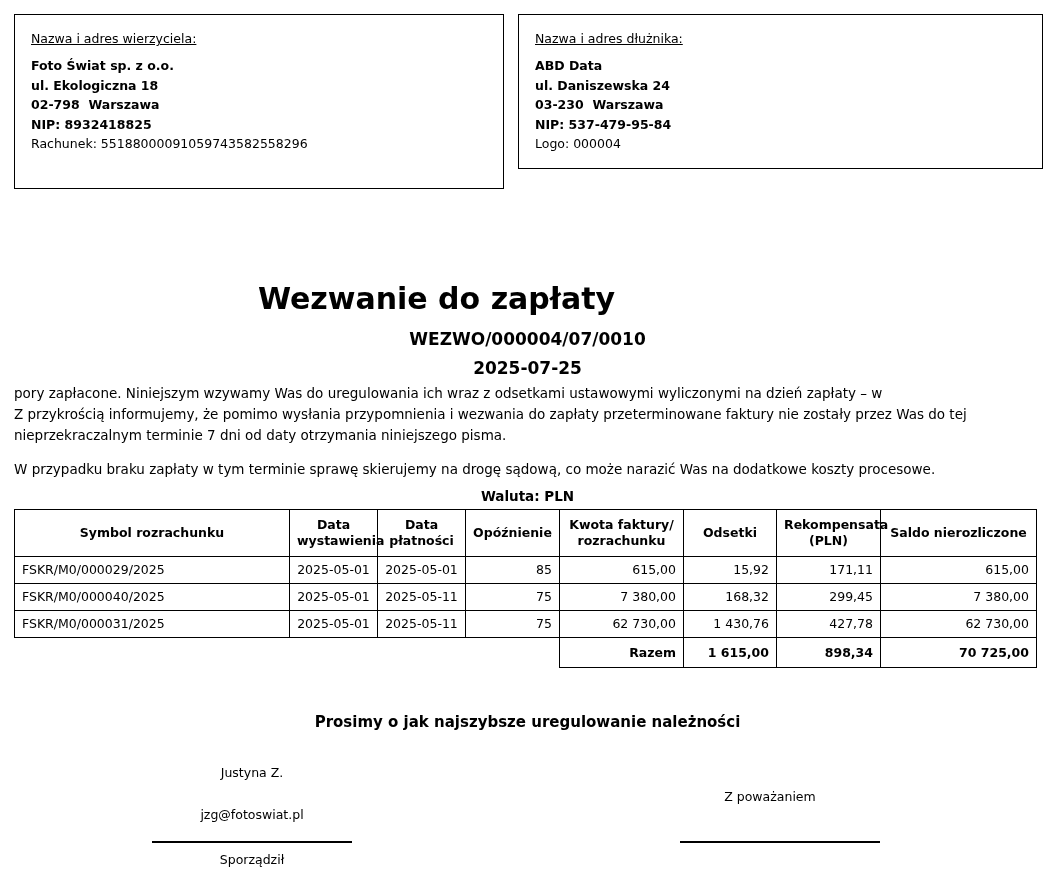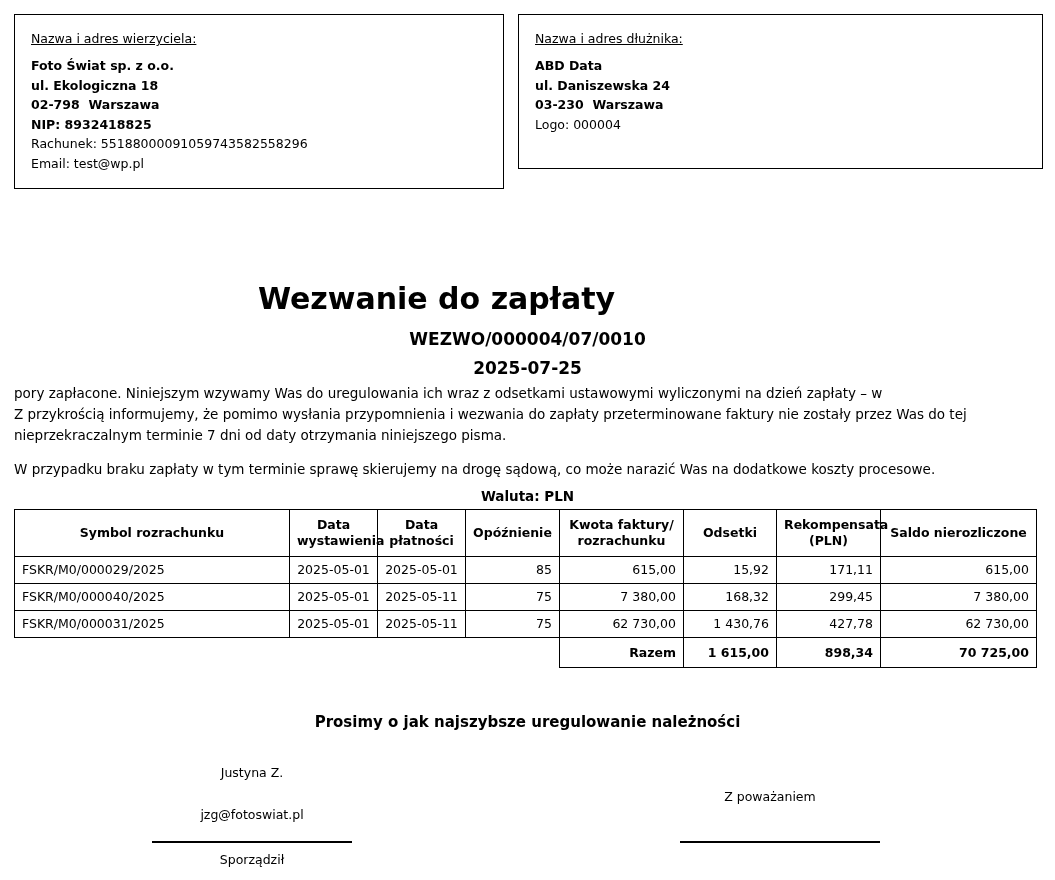--- a/index.html
+++ b/index.html
@@ -220,28 +220,28 @@
 
 <div class="addr-row">
 
   <div class="addr-box creditor">
     <div class="addr-title">Nazwa i adres wierzyciela:</div>
     <div class="addr-line b">Foto Świat sp. z o.o.</div>
     <div class="addr-line b">ul. Ekologiczna 18</div>
     <div class="addr-line b">02-798  Warszawa</div>
     <div class="addr-line b">NIP: 8932418825</div>
     <div class="addr-line">Rachunek: 55188000091059743582558296</div>
-    <div class="addr-line">Email: test@wp.pl</div>
   </div>
 
   <div class="addr-box debtor">
     <div class="addr-title">Nazwa i adres dłużnika:</div>
     <div class="addr-line b">ABD Data</div>
     <div class="addr-line b">ul. Daniszewska 24</div>
     <div class="addr-line b">03-230  Warszawa</div>
+    <div class="addr-line b">NIP: 537-479-95-84</div>
     <div class="addr-line">Logo: 000004</div>
   </div>
 
 </div>
 
 <div class="doc-title">Wezwanie do zapłaty</div>
 <div class="doc-number">WEZWO/000004/07/0010</div>
 <div class="doc-date">2025-07-25</div>
 
 <div class="para p1">

